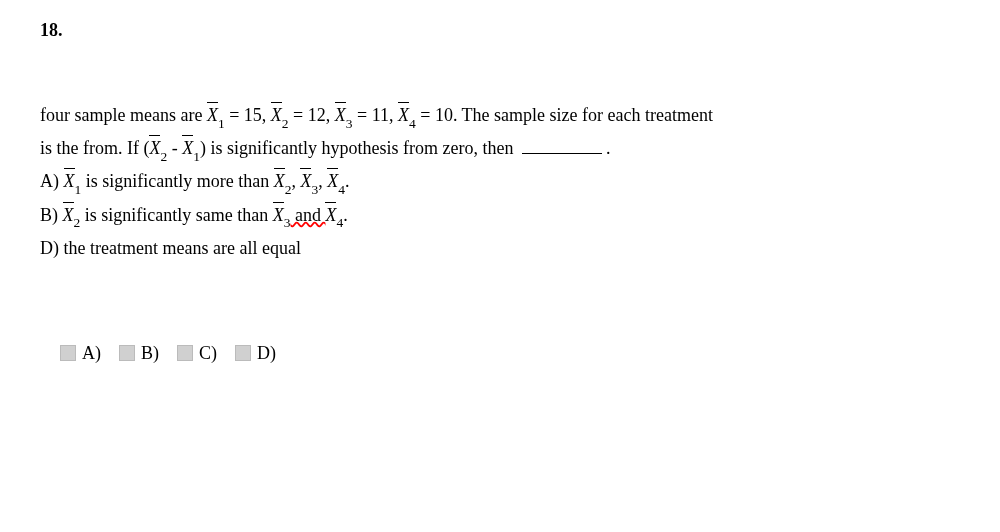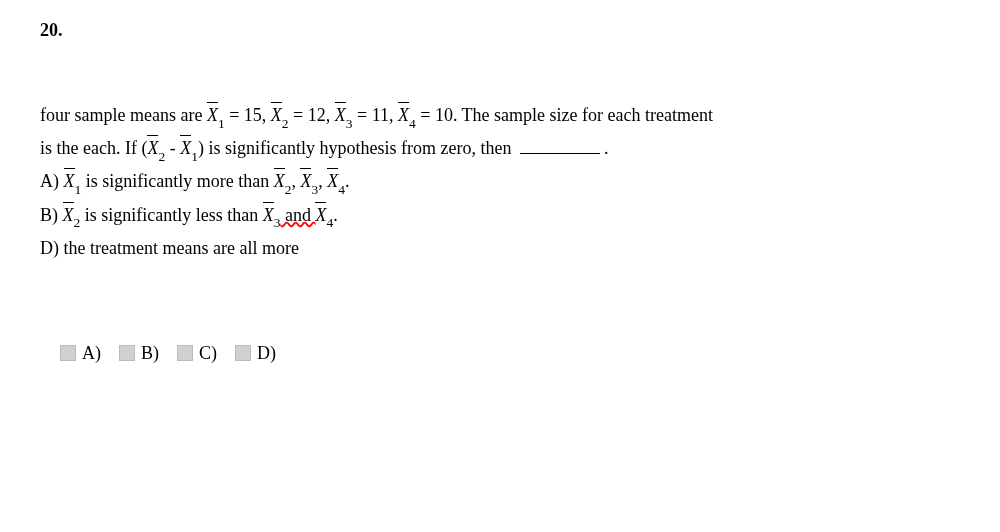--- a/index.html
+++ b/index.html
@@ -77,41 +77,41 @@
       background: #d0d0d0;
       border: 1px solid #bbb;
     }
     .option-label {
       font-size: 18px;
     }
   </style>
 </head>
 <body>
 
-<div class="question-number">20.</div>
+<div class="question-number">18.</div>
 
 <div class="question-text">
   <p>
     <span>four sample means are </span><span class="xbar"><span class="xbar-italic">X</span></span><span class="sub">1</span><span> = 15, </span><span class="xbar"><span class="xbar-italic">X</span></span><span class="sub">2</span><span> = 12, </span><span class="xbar"><span class="xbar-italic">X</span></span><span class="sub">3</span><span> = 11, </span><span class="xbar"><span class="xbar-italic">X</span></span><span class="sub">4</span><span> = 10. The sample size for each treatment</span>
   </p>
   <p>
-    <span>is the each. If (</span><span class="xbar"><span class="xbar-italic">X</span></span><span class="sub">2</span><span> - </span><span class="xbar"><span class="xbar-italic">X</span></span><span class="sub">1</span><span>) is significantly hypothesis from zero, then </span><span class="blank"></span><span>.</span>
+    <span>is the from. If (</span><span class="xbar"><span class="xbar-italic">X</span></span><span class="sub">2</span><span> - </span><span class="xbar"><span class="xbar-italic">X</span></span><span class="sub">1</span><span>) is significantly hypothesis from zero, then </span><span class="blank"></span><span>.</span>
   </p>
 
   <p>
     <span>A) </span><span class="xbar"><span class="xbar-italic">X</span></span><span class="sub">1</span><span> is significantly more than </span><span class="xbar"><span class="xbar-italic">X</span></span><span class="sub">2</span><span>, </span><span class="xbar"><span class="xbar-italic">X</span></span><span class="sub">3</span><span>, </span><span class="xbar"><span class="xbar-italic">X</span></span><span class="sub">4</span><span>.</span>
   </p>
 
   <p>
-    <span>B) </span><span class="xbar"><span class="xbar-italic">X</span></span><span class="sub">2</span><span> is significantly less than </span><span class="xbar"><span class="xbar-italic">X</span></span><span class="sub">3</span><span class="and-underline"> and </span><span class="xbar"><span class="xbar-italic">X</span></span><span class="sub">4</span><span>.</span>
+    <span>B) </span><span class="xbar"><span class="xbar-italic">X</span></span><span class="sub">2</span><span> is significantly same than </span><span class="xbar"><span class="xbar-italic">X</span></span><span class="sub">3</span><span class="and-underline"> and </span><span class="xbar"><span class="xbar-italic">X</span></span><span class="sub">4</span><span>.</span>
   </p>
 
 
   <p>
-    <span>D) </span><span>the treatment means are all more</span>
+    <span>D) </span><span>the treatment means are all equal</span>
   </p>
 </div>
 
 <div class="options-row">
   <div class="option-item">
     <div class="checkbox"></div>
     <span class="option-label">A)</span>
   </div>
   <div class="option-item">
     <div class="checkbox"></div>

